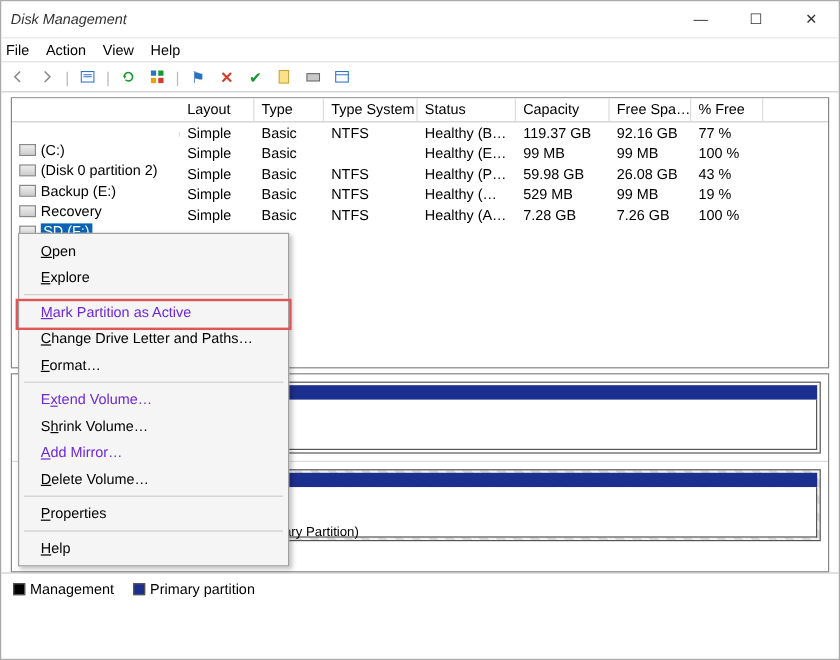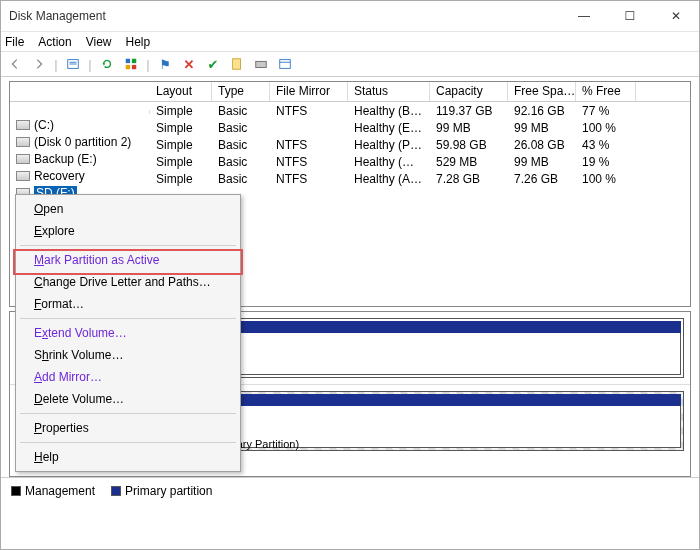--- a/index.html
+++ b/index.html
@@ -13,21 +13,21 @@
     position: relative;
     border: 1px solid #aaa;
   }
   .titlebar {
     height: 30px;
     display: flex;
     align-items: center;
     padding-left: 8px;
     color: #333;
   }
-  .titlebar .title { flex: 1; font-size: 12px; }
+  .titlebar .title { flex: 1; font-size: 12px; font-style: italic; }
   .winctrls { display: flex; }
   .winctrls div {
     width: 46px; height: 30px;
     display: flex; align-items: center; justify-content: center;
     font-size: 12px; color: #333;
   }
   .menubar {
     height: 20px; display: flex; align-items: center;
     padding: 0 4px; gap: 14px;
     border-top: 1px solid #e5e5e5;
@@ -247,21 +247,21 @@
         <line x1="2" y1="6" x2="14" y2="6" stroke="#2a72c4"></line>
       </svg>
   </div>
 </div>
 
 <div class="listview">
   <div class="listheader">
     <div class="col-vol">Volume</div>
     <div class="col-lay">Layout</div>
     <div class="col-typ">Type</div>
-    <div class="col-fs">File Mirror</div>
+    <div class="col-fs">Type System</div>
     <div class="col-st">Status</div>
     <div class="col-cap">Capacity</div>
     <div class="col-fr">Free Spa…</div>
     <div class="col-pc">% Free</div>
   </div>
 
   <div class="listrow">
     <div class="col-vol volcell">
         <span class="dicon"></span>
         <span>(C:)</span>

